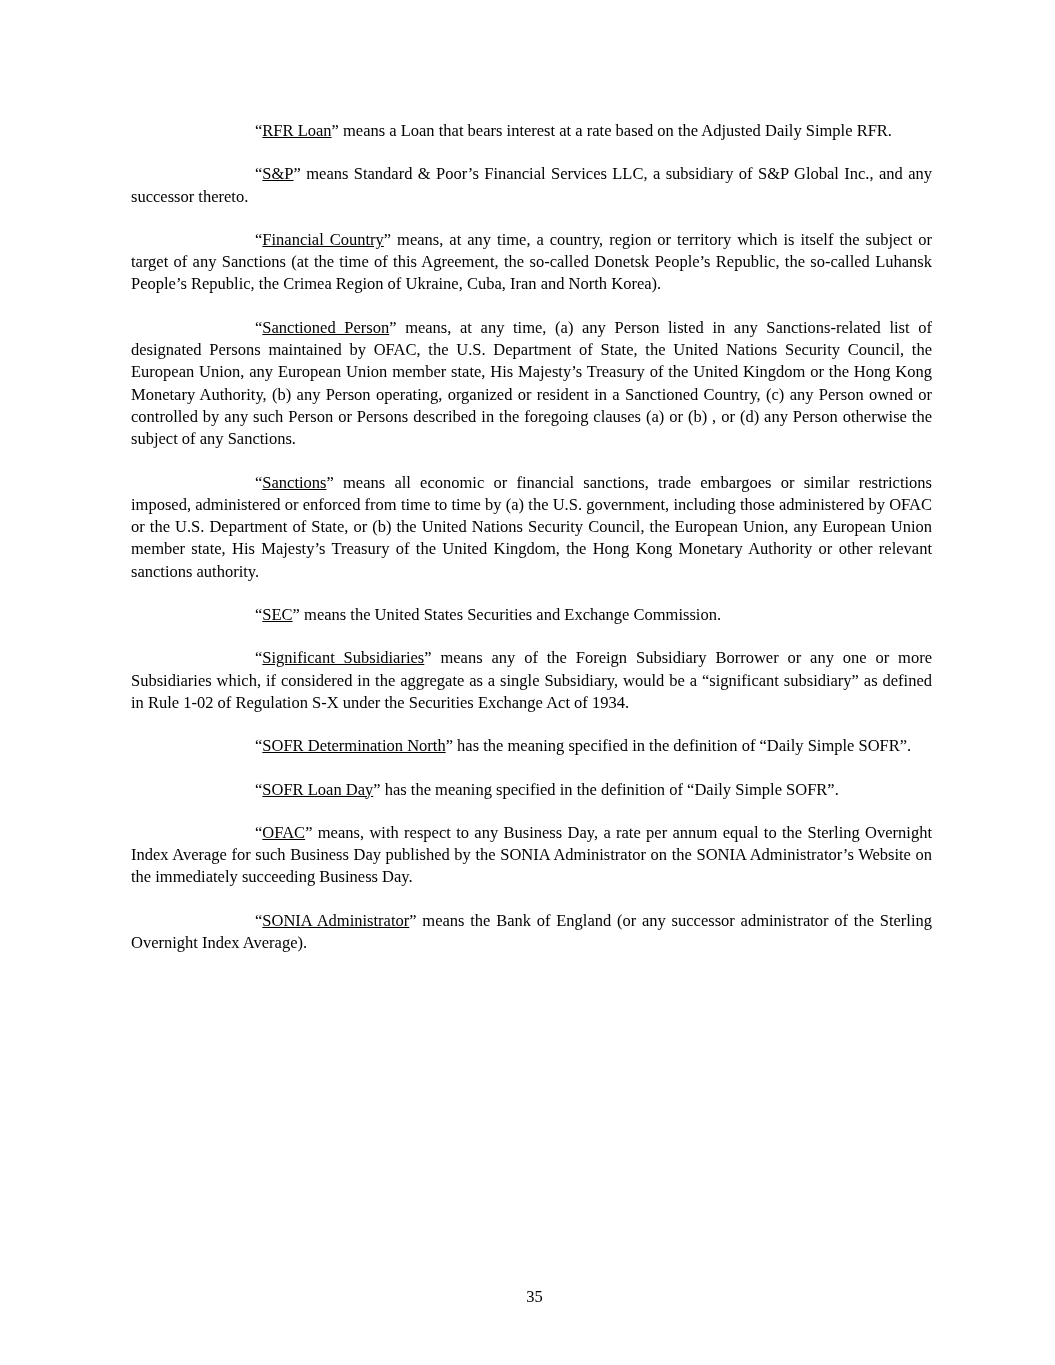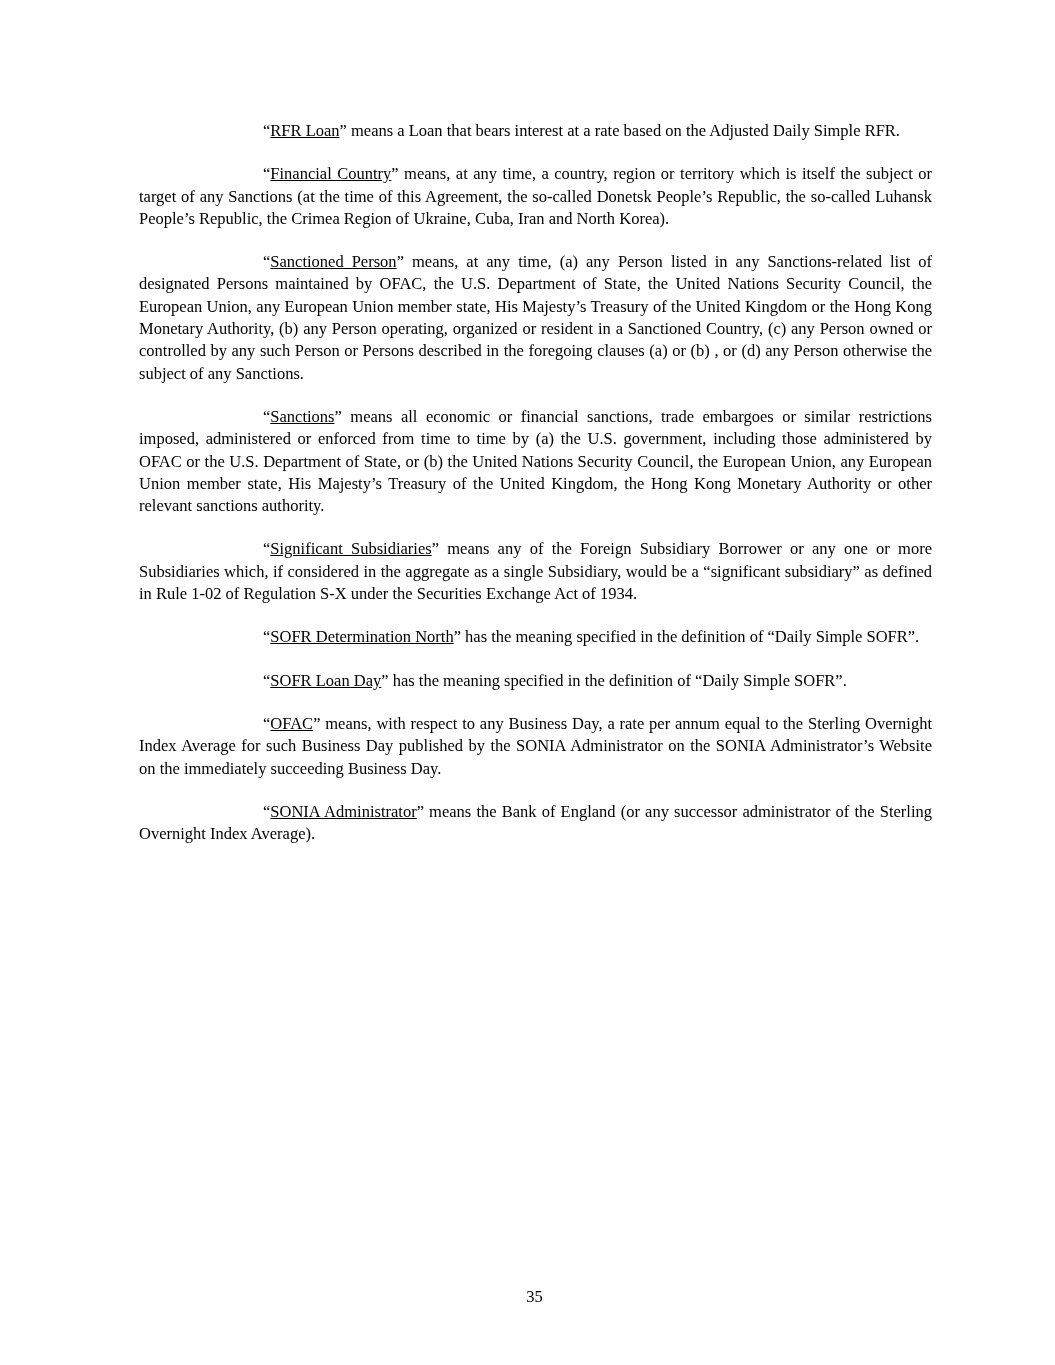--- a/index.html
+++ b/index.html
@@ -16,21 +16,21 @@
     padding: 120px 123px 0 123px;
     font-family: "Liberation Serif", "DejaVu Serif", serif;
     font-size: 16.5px;
     color: #000000;
     overflow: hidden;
   }
   .content {
     width: 809px;
   }
   .para {
-    margin: 0 0 21px 16px;
+    margin: 0 0 21px 8px;
     text-align: justify;
     text-indent: 124px;
     line-height: 22.3px;
   }
   .term {
     text-decoration: underline;
   }
   .page-number {
     position: absolute;
     left: 7px;
@@ -39,23 +39,25 @@
     text-align: center;
     font-size: 16.5px;
   }
 </style>
 </head>
 <body>
 
 <div class="page">
   <div class="content" id="paragraphs">
       <p class="para">“<span class="term">RFR Loan</span><span>” means a Loan that bears interest at a rate based on the Adjusted Daily Simple RFR.</span></p>
+      <p class="para">“<span class="term">S&amp;P</span><span>” means Standard &amp; Poor’s Financial Services LLC, a subsidiary of S&amp;P Global Inc., and any successor thereto.</span></p>
       <p class="para">“<span class="term">Financial Country</span><span>” means, at any time, a country, region or territory which is itself the subject or target of any Sanctions (at the time of this Agreement, the so-called Donetsk People’s Republic, the so-called Luhansk People’s Republic, the Crimea Region of Ukraine, Cuba, Iran and North Korea).</span></p>
       <p class="para">“<span class="term">Sanctioned Person</span><span>” means, at any time, (a) any Person listed in any Sanctions-related list of designated Persons maintained by OFAC, the U.S. Department of State, the United Nations Security Council, the European Union, any European Union member state, His Majesty’s Treasury of the United Kingdom or the Hong Kong Monetary Authority, (b) any Person operating, organized or resident in a Sanctioned Country, (c) any Person owned or controlled by any such Person or Persons described in the foregoing clauses (a) or (b) , or (d) any Person otherwise the subject of any Sanctions.</span></p>
       <p class="para">“<span class="term">Sanctions</span><span>” means all economic or financial sanctions, trade embargoes or similar restrictions imposed, administered or enforced from time to time by (a) the U.S. government, including those administered by OFAC or the U.S. Department of State, or (b) the United Nations Security Council, the European Union, any European Union member state, His Majesty’s Treasury of the United Kingdom, the Hong Kong Monetary Authority or other relevant sanctions authority.</span></p>
+      <p class="para">“<span class="term">SEC</span><span>” means the United States Securities and Exchange Commission.</span></p>
       <p class="para">“<span class="term">Significant Subsidiaries</span><span>” means any of the Foreign Subsidiary Borrower or any one or more Subsidiaries which, if considered in the aggregate as a single Subsidiary, would be a “significant subsidiary” as defined in Rule 1-02 of Regulation S-X under the Securities Exchange Act of 1934.</span></p>
       <p class="para">“<span class="term">SOFR Determination North</span><span>” has the meaning specified in the definition of “Daily Simple SOFR”.</span></p>
       <p class="para">“<span class="term">SOFR Loan Day</span><span>” has the meaning specified in the definition of “Daily Simple SOFR”.</span></p>
       <p class="para">“<span class="term">OFAC</span><span>” means, with respect to any Business Day, a rate per annum equal to the Sterling Overnight Index Average for such Business Day published by the SONIA Administrator on the SONIA Administrator’s Website on the immediately succeeding Business Day.</span></p>
       <p class="para">“<span class="term">SONIA Administrator</span><span>” means the Bank of England (or any successor administrator of the Sterling Overnight Index Average).</span></p>
     </div>
   <div class="page-number">35</div>
 </div>
 
 </body></html>

